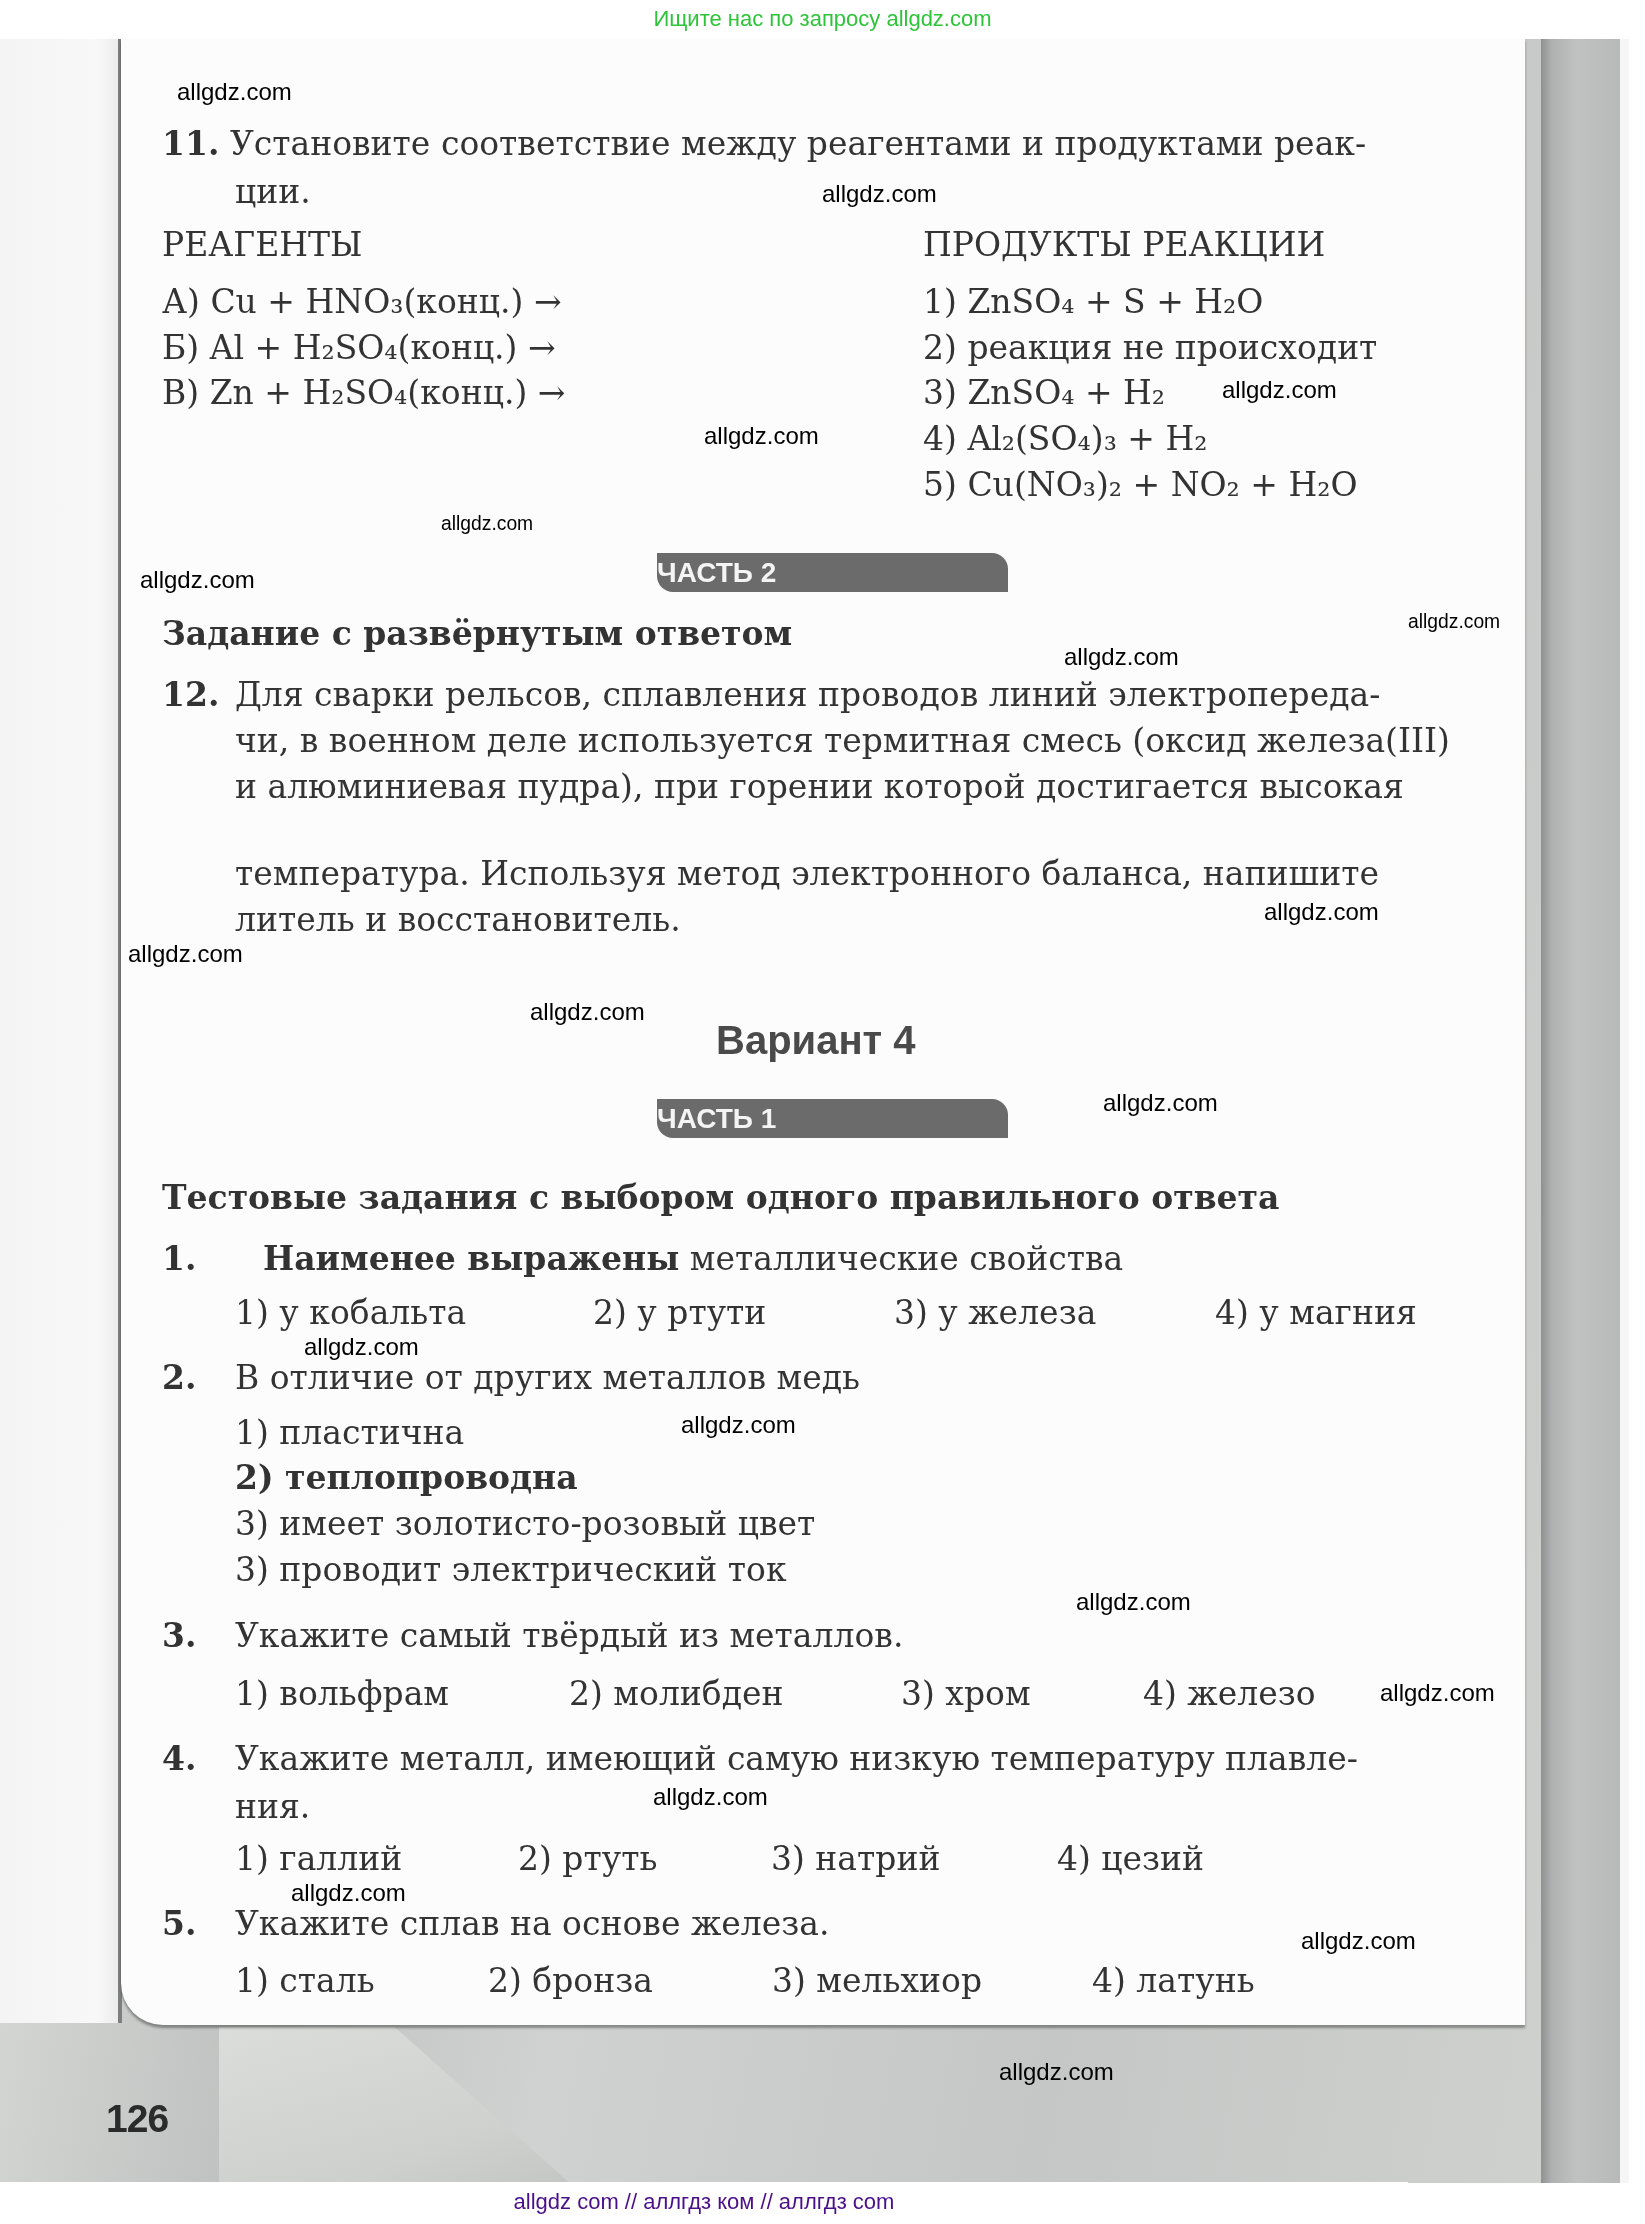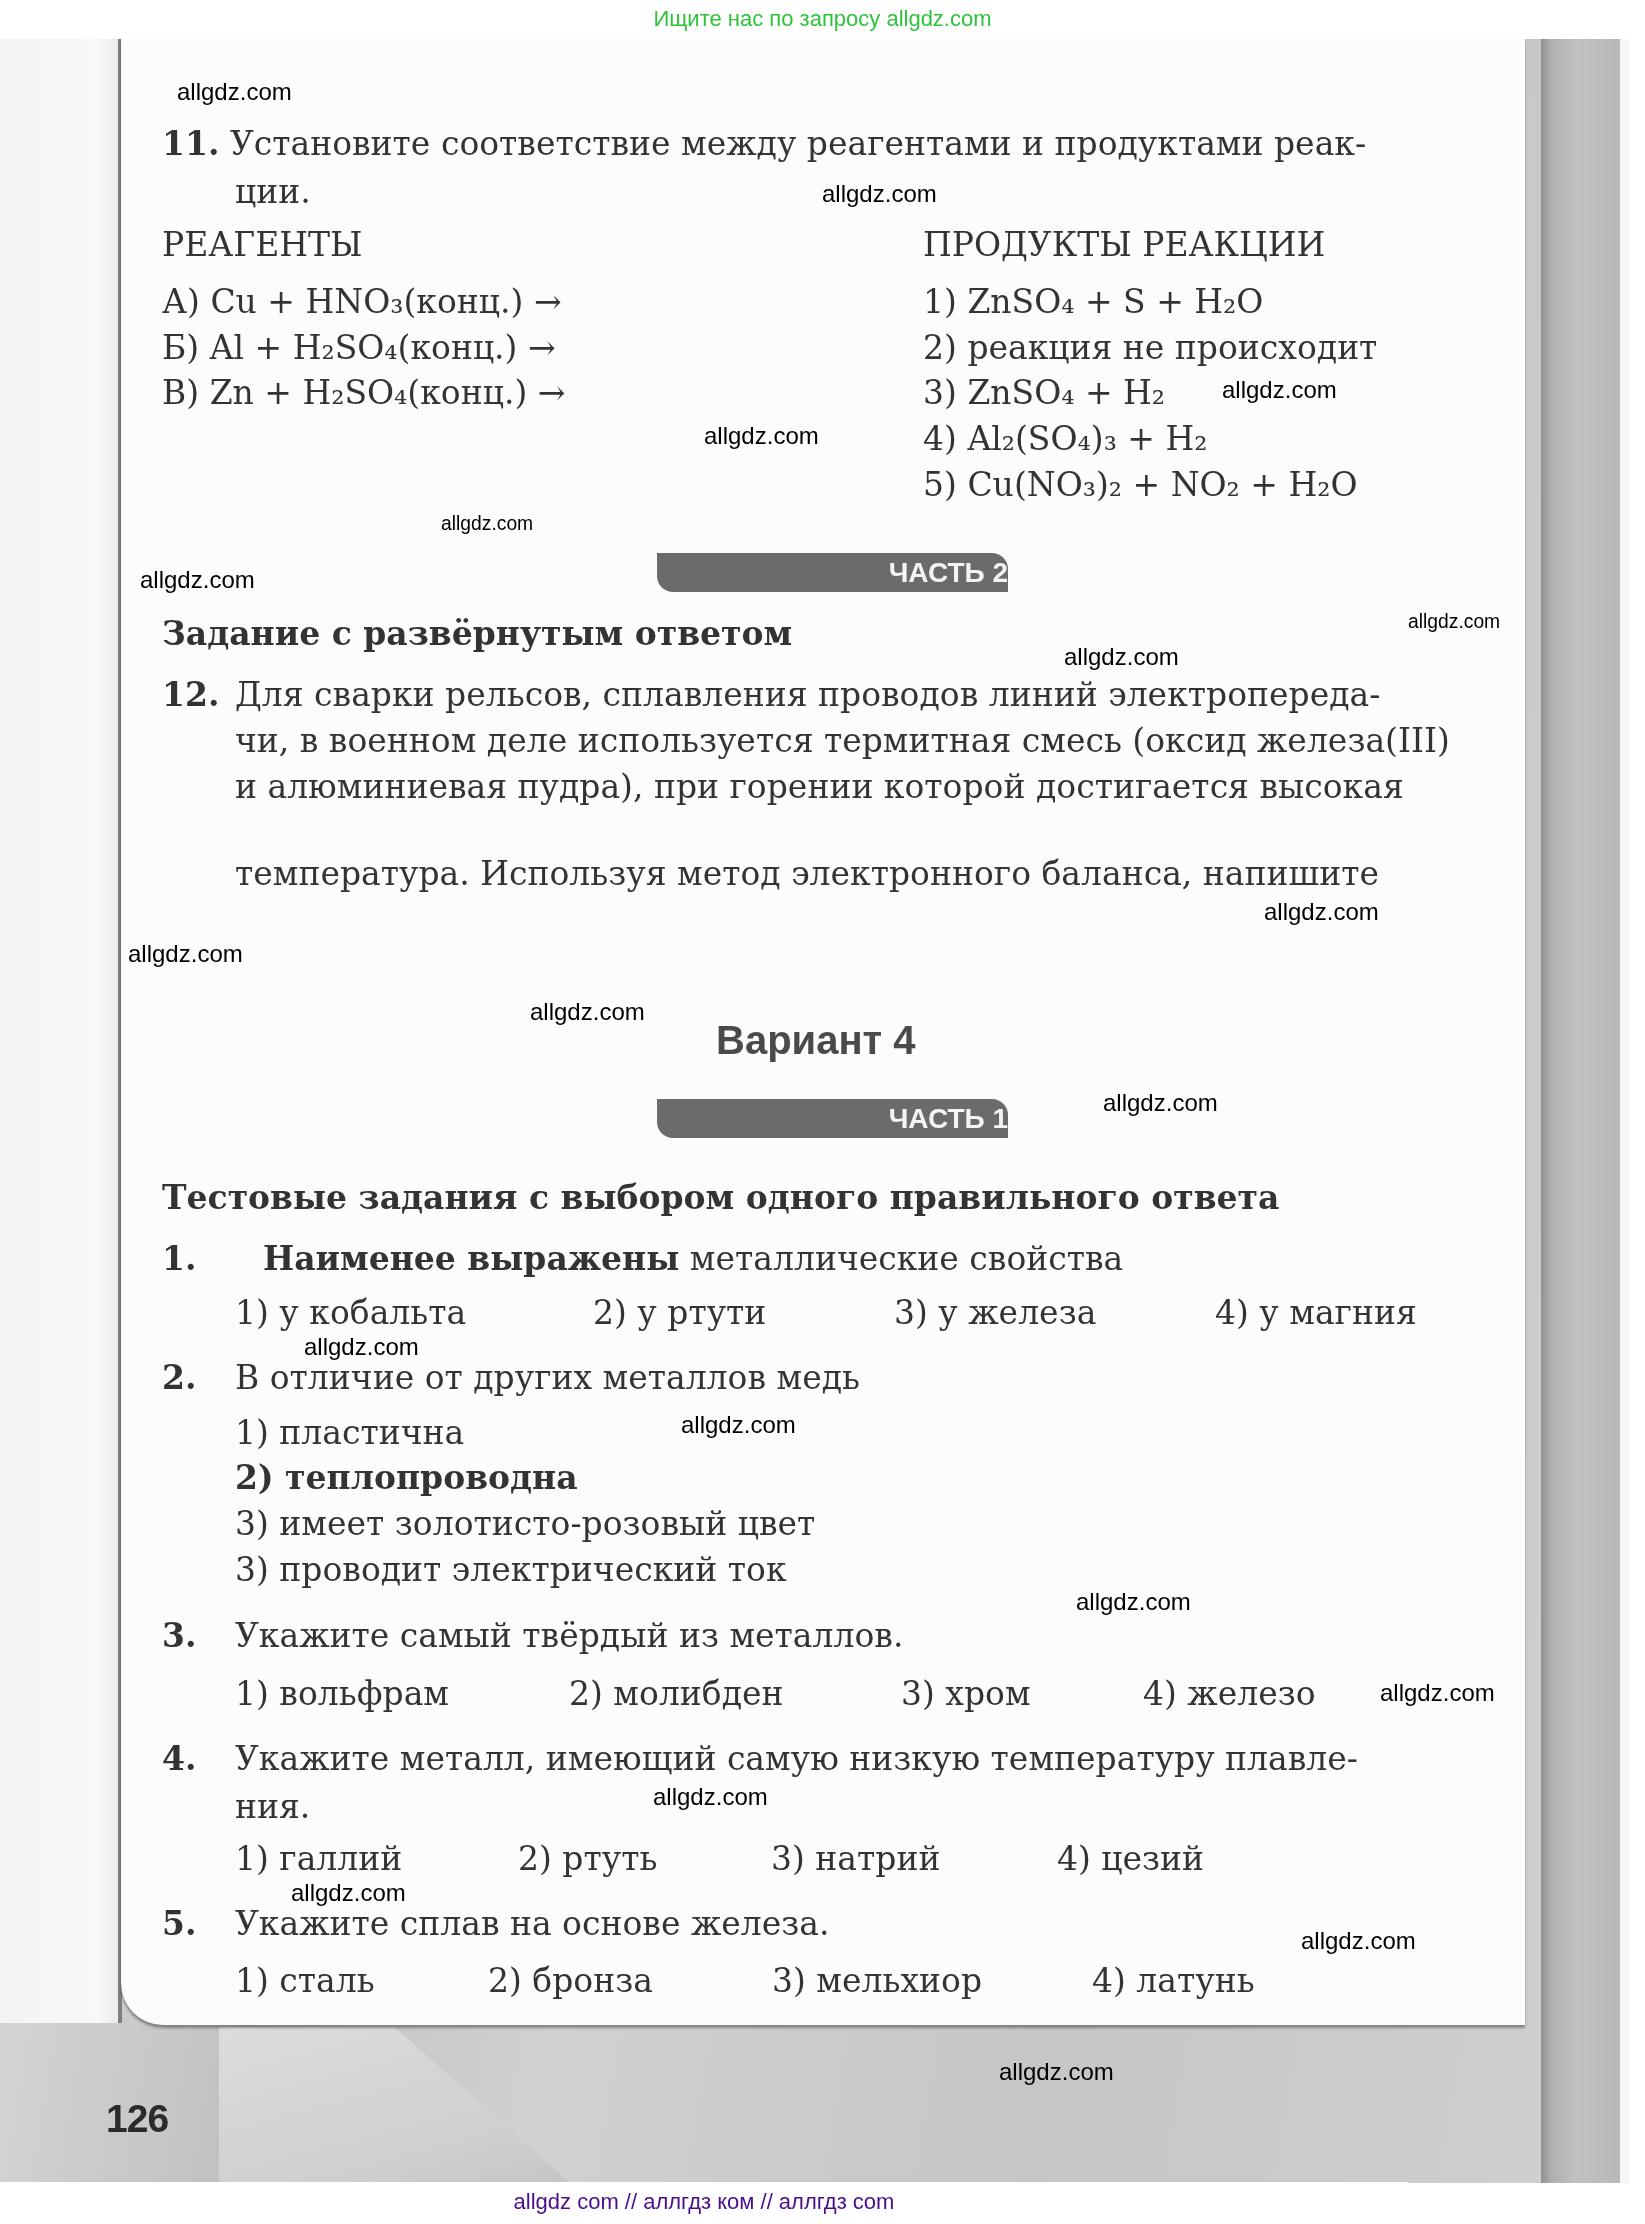--- a/index.html
+++ b/index.html
@@ -56,21 +56,21 @@
 
   .txt { position: absolute; font-size: 33px; line-height: 46px; color: #333; white-space: nowrap; }
   .b { font-weight: bold; }
 
   .just { white-space: normal; text-align: justify; text-align-last: left; }
 
   .part-tab {
     position: absolute; height: 39px; width: 351px;
     background: #6b6b6b;
     border-top-right-radius: 16px; border-bottom-left-radius: 16px;
-    color: #f4f4f4; text-align: right;
+    color: #f4f4f4; text-align: left;
     font-family: "Liberation Sans", sans-serif; font-weight: bold; font-size: 28px; line-height: 39px;
   }
   .variant-title {
     position: absolute; font-family: "Liberation Sans", sans-serif; font-weight: bold;
     font-size: 40px; color: #4a4a4a;
   }
 
   .wm {
     position: absolute; font-family: "Liberation Sans", sans-serif; font-size: 24px;
     color: #000; line-height: 26px; white-space: nowrap;
@@ -146,20 +146,21 @@
 <div class="part-tab" style="left:657px; top:553px;">ЧАСТЬ 2</div>
 
 <div class="txt b" style="left:162px; top:611px;">Задание с развёрнутым ответом</div>
 
 <div class="txt b" style="left:162px; top:672px;">12.</div>
 <div style="position:absolute; left:235px; top:672px; width:1271px;">
   <div class="txt just" style="position:relative; width:1271px;">Для сварки рельсов, сплавления проводов линий электропереда-</div>
   <div class="txt just" style="position:relative; width:1271px;">чи, в военном деле используется термитная смесь (оксид железа(III)</div>
   <div class="txt just" style="position:relative; width:1271px;">и алюминиевая пудра), при горении которой достигается высокая</div>
   <div class="txt just" style="position:relative; width:1271px;margin-top:41px;">температура. Используя метод электронного баланса, напишите</div>
+  <div class="txt" style="position:relative;">литель и восстановитель.</div>
 </div>
 
 <div class="variant-title" style="left:716px; top:1018px;">Вариант 4</div>
 <div class="part-tab" style="left:657px; top:1099px;">ЧАСТЬ 1</div>
 
 <div class="txt b" style="left:162px; top:1175px;">Тестовые задания с выбором одного правильного ответа</div>
 
 <div class="txt b" style="left:162px; top:1236px;">1.</div>
 <div class="txt" style="left:235px; top:1236px;margin-left:28px;">
   <span class="b">Наименее выражены</span><span> металлические свойства</span>

